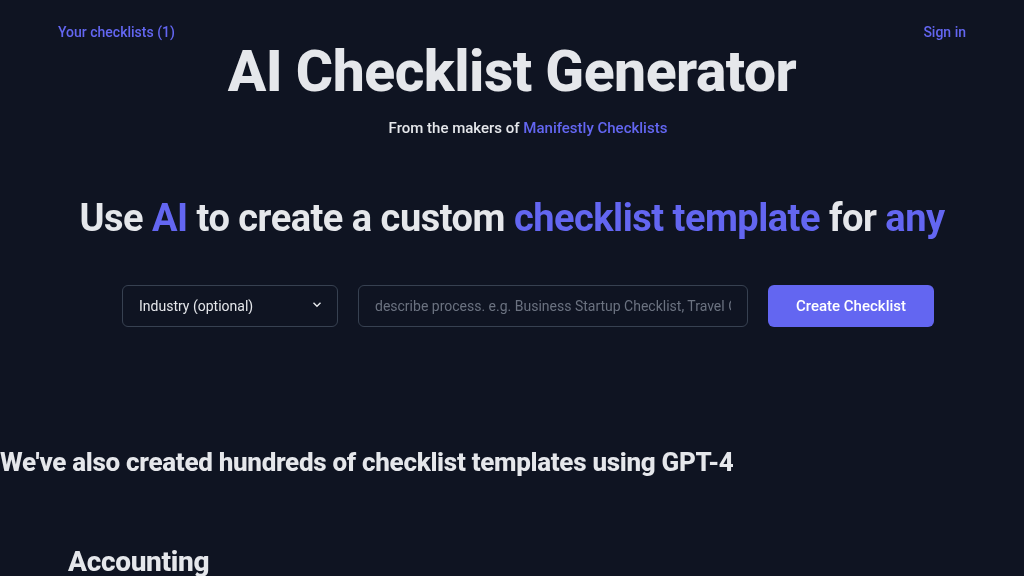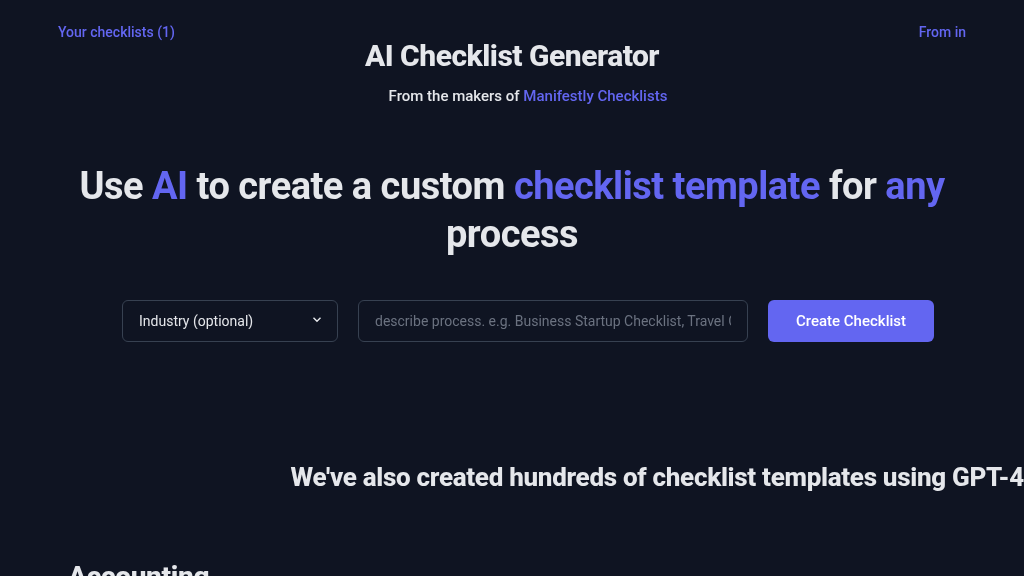--- a/index.html
+++ b/index.html
@@ -30,21 +30,21 @@
       font-size: 14px;
       font-weight: 500;
       text-decoration: none;
       cursor: pointer;
     }
     .header {
       text-align: center;
       padding-top: 38px;
     }
     .main-title {
-      font-size: 30px;
+      font-size: 57px;
       font-weight: 800;
       color: #e5e7eb;
       letter-spacing: -0.5px;
     }
     .subtitle {
       font-size: 15px;
       color: #e5e7eb;
       margin-top: 14px;
       font-weight: 500;
       margin-left: 32px;
@@ -119,53 +119,53 @@
       border: none;
       border-radius: 6px;
       color: #ffffff;
       font-size: 15px;
       font-weight: 500;
       cursor: pointer;
       font-family: inherit;
       text-align: right;
     }
     .section-heading {
-      text-align: right;
+      text-align: left;
       font-size: 26px;
       font-weight: 800;
       color: #e5e7eb;
       margin-top: 120px;
       letter-spacing: -0.3px;
     }
     .category-title {
       font-size: 28px;
       font-weight: 800;
       color: #e5e7eb;
       margin-top: 68px;
       padding-left: 68px;
       letter-spacing: -0.3px;
     }
   </style>
 </head>
 <body>
 
 <div class="top-nav">
   <a class="nav-link">Your checklists (1)</a>
-  <a class="nav-link">From in</a>
+  <a class="nav-link">Sign in</a>
 </div>
 
 <div class="header">
   <h1 class="main-title">AI Checklist Generator</h1>
   <p class="subtitle">
     <span>From the makers of </span><span class="subtitle-link">Manifestly Checklists</span>
   </p>
 </div>
 
 <h2 class="hero-text">
-  <span>Use </span><span class="accent">AI</span><span> to create a custom </span><span class="accent">checklist template</span><span> for </span><span class="accent">any</span><br><span> process</span>
+  <span>Use </span><span class="accent">AI</span><span> to create a custom </span><span class="accent">checklist template</span><span> for </span><span class="accent">any</span><br>
 </h2>
 
 <div class="form-row">
   <div class="select-wrapper">
     <select class="select-field">
       <option>Industry (optional)</option>
     </select>
     <span class="chevron">
       <svg width="14" height="14" viewBox="0 0 20 20" fill="none" stroke="#e5e7eb" stroke-width="2">
         <path d="M5 7.5L10 12.5L15 7.5"></path>

